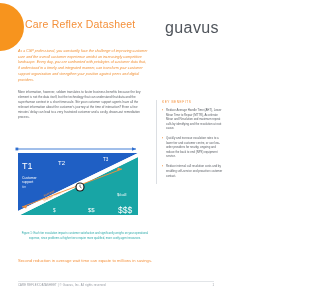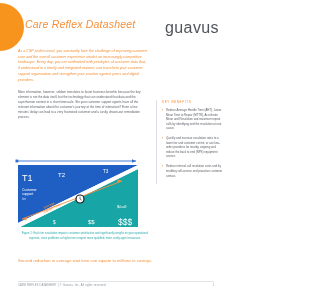--- a/index.html
+++ b/index.html
@@ -19,21 +19,20 @@
   }
 
   
   #header{
     position:absolute; left:0; top:18px; width:232px; height:22px;
   }
   #page-title{
     position:absolute; left:25px; top:0;
     font-size:10.5px; color:#f4903a; letter-spacing:.2px;
     white-space:nowrap;
-    font-style:italic;
   }
   #logo{
     position:absolute; right:13px; top:1px;
     font-size:16px; color:#50555c; letter-spacing:.4px;
     display:flex; align-items:baseline;
   }
 
   
   #main{
     position:absolute; left:18px; top:49px; width:130px;
@@ -44,21 +43,21 @@
     text-align:left;
   }
   #body-copy{
     margin-top:7px;
     font-size:3.05px; line-height:1.62; color:#5c6066;
     letter-spacing:.02px;
   }
 
   
   #figure{
-    position:absolute; left:6px; top:157px; width:138px; height:72px;
+    position:absolute; left:6px; top:145px; width:138px; height:72px;
   }
   #fig-caption{
     position:absolute; left:18px; top:232px; width:134px;
     font-size:2.75px; line-height:1.65; color:#2aa8a8;
     text-align:center;
   }
 
   
   #cta{
     position:absolute; left:18px; top:258px; width:142px;

